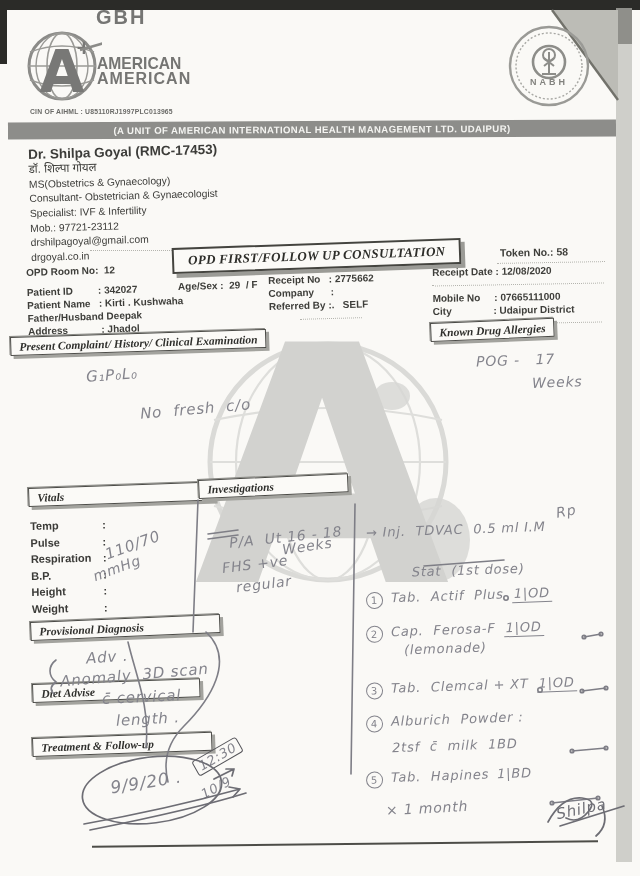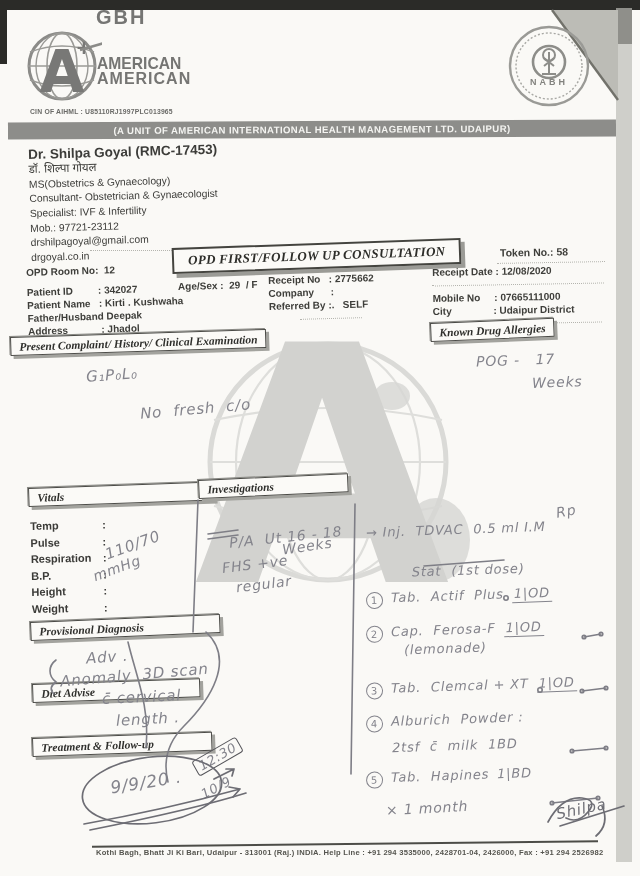--- a/index.html
+++ b/index.html
@@ -259,15 +259,14 @@
       <path d="M84,824 C140,814 200,800 240,789 M240,789 l-11,-2 M240,789 l-7,8"></path>
       <path d="M90,830 C150,818 208,805 246,793"></path>
       <path d="M214,779 L234,769 M234,769 l-8,0 M234,769 l-2,7"></path>
       <path d="M548,822 q14,-26 34,-24 q16,2 6,14 q-10,12 -22,6"></path>
       <path d="M560,826 q32,-10 64,-20"></path>
       <path d="M602,806 q8,18 -6,30"></path>
     </g>
   </svg>
 
   <div class="abs footer-line"></div>
-  <div class="abs footer-txt">Kothi Bagh, Bhatt Ji Ki Bari, Udaipur - 313001 (Raj.) INDIA. Help Line : +91 294 3535000, 2428701-04, 2426000, Fax : +91 294 2526982</div>
 
 </div>
 
 </body></html>

